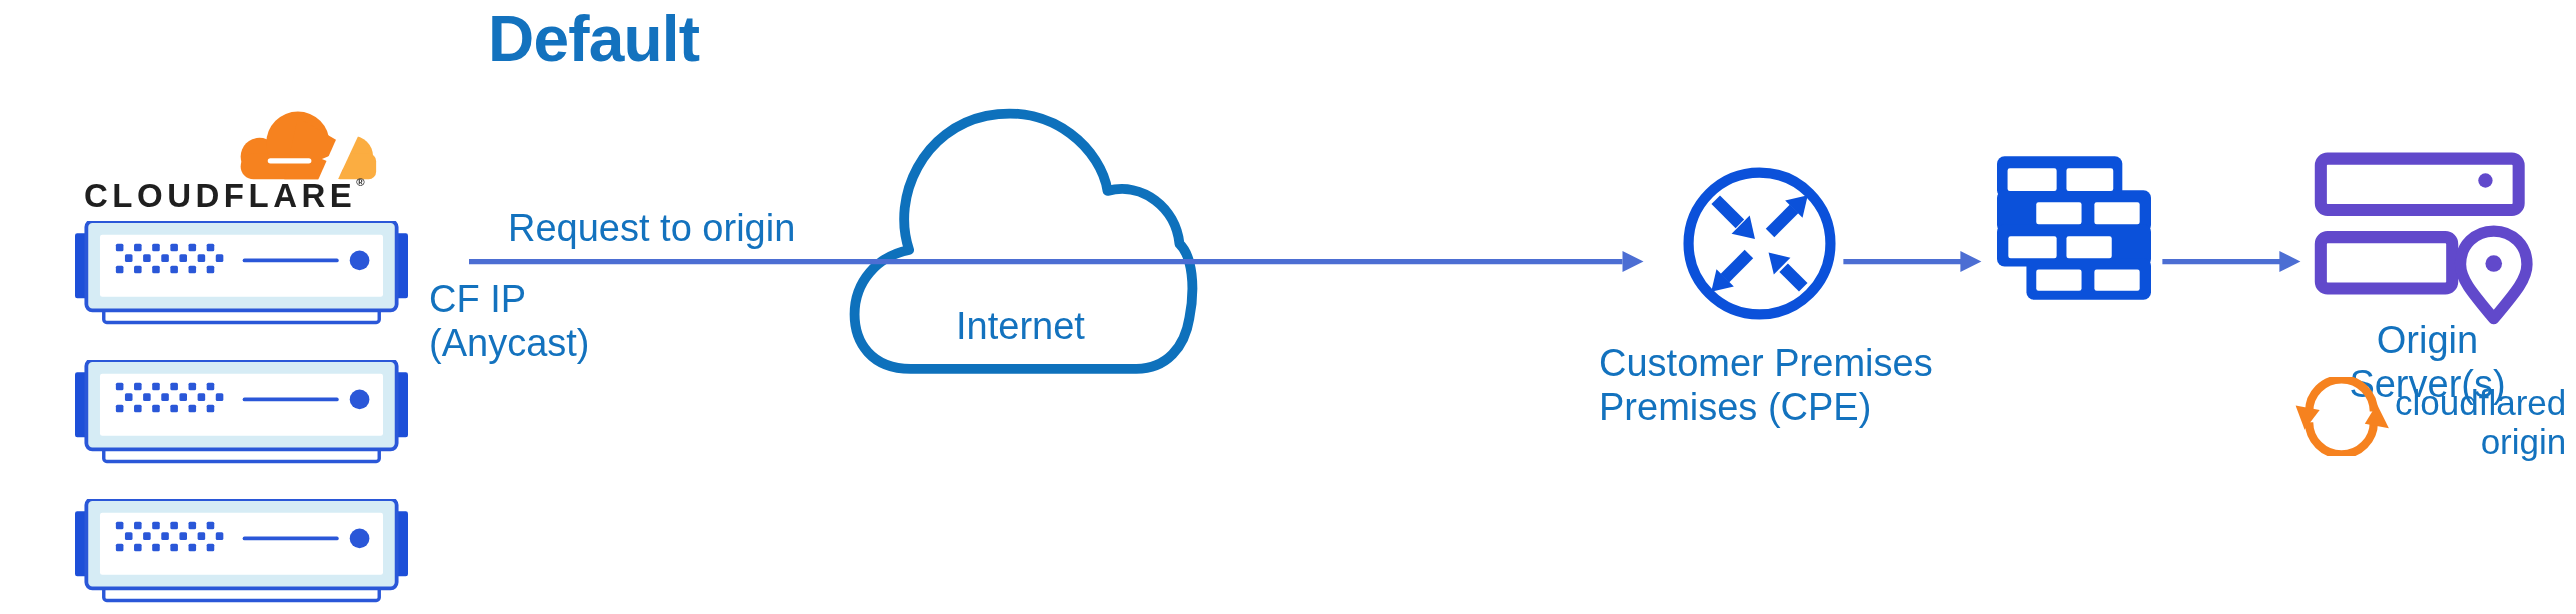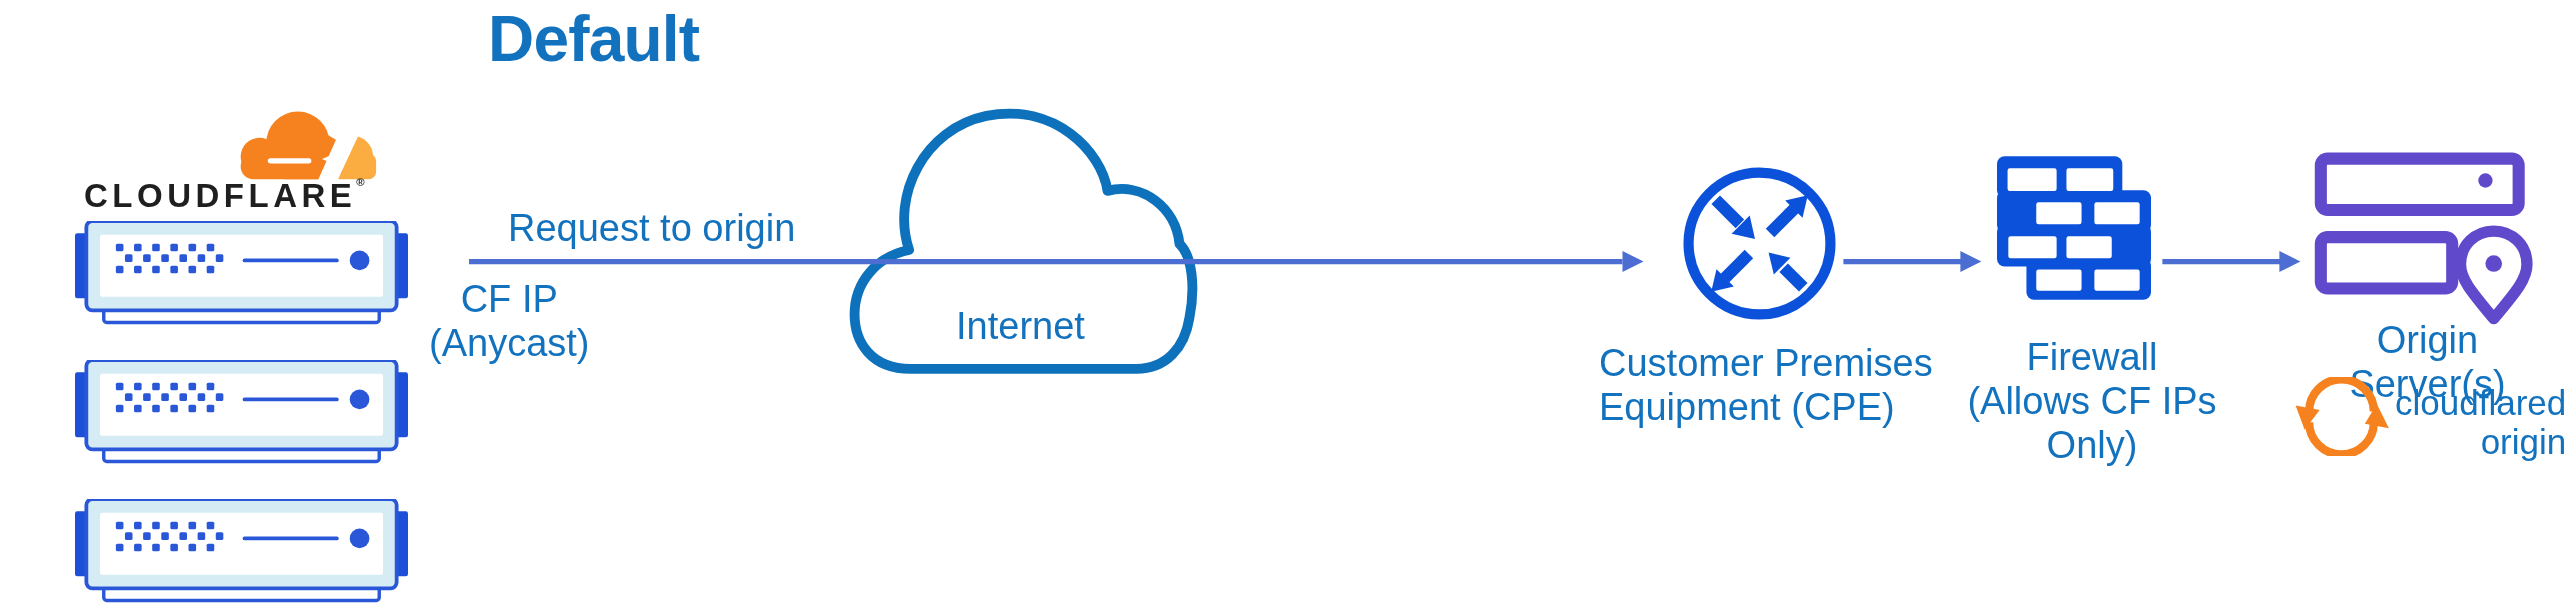--- a/index.html
+++ b/index.html
@@ -9,21 +9,21 @@
 
   
   .title{left:448px;top:1.5px;font-size:64px;font-weight:600;color:var(--label-blue);letter-spacing:-0.8px;}
 
   
   .lbl{color:var(--label-blue);font-size:38px;line-height:1.16;font-weight:500;}
   .lbl-sm{color:var(--label-blue);font-size:35px;line-height:1.1;font-weight:500;}
   .center{text-align:center;}
 
   .request-label{left:468px;top:206px;}
-  .cfip-label{left:389px;top:277px;text-align:center;}
+  .cfip-label{left:389px;top:277px;}
   .internet-label{left:867px;top:304px;width:227px;}
   .cpe-label{left:1559px;top:341px;}
   .firewall-label{left:1878px;top:335px;width:348px;}
   .origin-label{left:2259px;top:318px;width:257px;}
   .cloudflared-note{left:2355px;top:384px;text-align:right;}
 
   
   .cf-logo-cloud{left:191px;top:110px;}
   .cf-wordmark{left:44px;top:176px;color:var(--wordmark-black);font-size:33px;font-weight:800;letter-spacing:4.5px;white-space:nowrap;}
   .cf-wordmark sup{font-size:11.4px;letter-spacing:0;vertical-align:21px;}
@@ -145,45 +145,41 @@
     </g>
     <g fill="var(--icon-blue)">
       <polygon points="102,102 95,71 71,95"></polygon>
       <polygon points="172,44 165,74 142,51"></polygon>
       <polygon points="44,172 74,165 51,142"></polygon>
       <polygon points="120,120 149,127 127,149"></polygon>
     </g>
   </svg>
   <div class="abs lbl cpe-label">
     <div>Customer Premises</div>
-    <div>Equipment (CPE)</div>
+    <div>Premises (CPE)</div>
   </div>
 
   <svg class="abs firewall-icon" width="154" height="144" viewBox="0 0 204 190">
     <g fill="var(--icon-blue)">
       <rect x="0" y="0" width="166" height="55" rx="10"></rect>
       <rect x="0" y="45" width="204" height="56" rx="10"></rect>
       <rect x="0" y="90" width="204" height="56" rx="10"></rect>
       <rect x="39" y="135" width="165" height="55" rx="10"></rect>
     </g>
     <g fill="#fff">
       <rect x="14" y="16" width="65" height="30" rx="3"></rect>
       <rect x="92" y="16" width="62" height="30" rx="3"></rect>
       <rect x="52" y="61" width="60" height="29" rx="3"></rect>
       <rect x="129" y="61" width="60" height="29" rx="3"></rect>
       <rect x="15" y="106" width="64" height="29" rx="3"></rect>
       <rect x="92" y="106" width="60" height="29" rx="3"></rect>
       <rect x="52" y="150" width="60" height="28" rx="3"></rect>
       <rect x="129" y="150" width="60" height="28" rx="3"></rect>
     </g>
   </svg>
-  <div class="abs lbl firewall-label center">
-    <div>Firewall</div>
-    <div>(Allows CF IPs Only)</div>
-  </div>
 
   <svg class="abs origin-icon" width="227" height="185" viewBox="0 0 300 245">
     <rect x="18" y="18" width="262" height="68" rx="9" fill="#fff" stroke="var(--purple)" stroke-width="16"></rect>
     <circle cx="236" cy="47" r="9.5" fill="var(--purple)"></circle>
     <rect x="18" y="122" width="174" height="68" rx="9" fill="#fff" stroke="var(--purple)" stroke-width="16"></rect>
     <g>
       <path d="M 247 114 C 222 114 203 133 203 158 C 203 177 216 193 247 230 C 278 193 291 177 291 158 C 291 133 272 114 247 114 Z" fill="#fff" stroke="var(--purple)" stroke-width="15" stroke-linejoin="round"></path>
       <circle cx="247" cy="157" r="11" fill="var(--purple)"></circle>
     </g>
   </svg>

